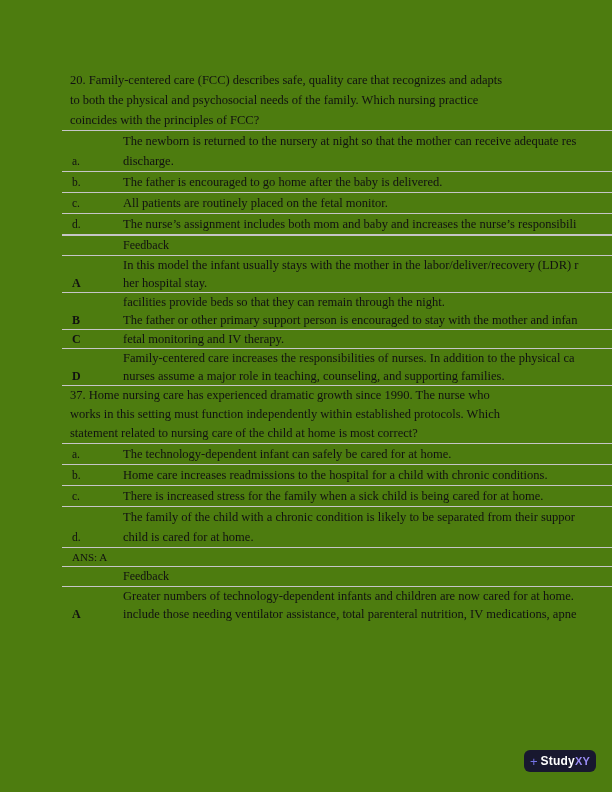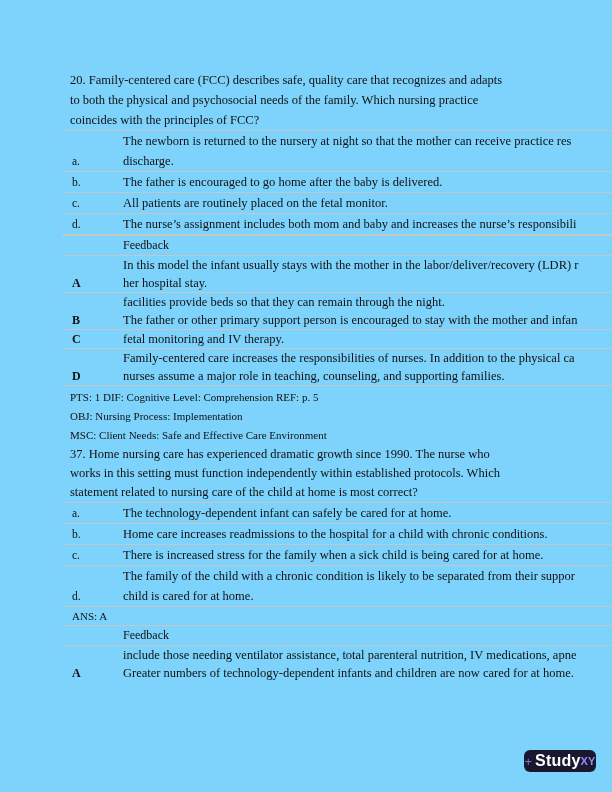--- a/index.html
+++ b/index.html
@@ -1,19 +1,19 @@
 <!DOCTYPE html>
 <html><head>
 <meta charset="utf-8">
 <style>
   html,body{margin:0;padding:0;background:#ffffff;}
   .page{
     position:relative;
     width:612px;height:792px;
-    background:#7dd3fc;
+    background:#4d7c0f;
     overflow:hidden;
     font-family:"Liberation Serif", serif;
     color:#111111;
   }
   .content{position:absolute;top:70px;left:0;width:612px;}
   .qtext{margin-left:70px;font-size:12.5px;line-height:20px;}
   .qtext.q2{line-height:19px;}
   .tline{white-space:nowrap;overflow:hidden;}
   .tbl{margin-left:62px;border-top:1px solid #c6c6c6;}
   .row{display:flex;border-bottom:1px solid #c6c6c6;}
@@ -30,40 +30,40 @@
   .fb-head{font-weight:normal;font-size:12px;line-height:19px;}
   .ans{margin-left:72px;font-size:11px;line-height:17px;padding-top:1px;}
   .meta{margin-left:70px;font-size:11px;line-height:19px;margin-top:2px;}
   .badge{
     position:absolute;left:524px;top:750px;width:72px;height:22px;
     background:#18182f;border-radius:6px;
     display:flex;align-items:center;justify-content:center;
     font-family:"Liberation Sans", sans-serif;
   }
   .badge .plus{color:#7573e8;font-size:13px;font-weight:400;margin-right:3px;line-height:1;}
-  .badge .study{color:#ffffff;font-size:16px;font-weight:700;letter-spacing:.2px;}
+  .badge .study{color:#ffffff;font-size:12px;font-weight:700;letter-spacing:.2px;}
   .badge .xy{color:#9a8cf5;font-size:11px;font-weight:700;letter-spacing:.2px;}
 </style>
 </head>
 <body>
 
 <div class="page">
   <div class="content">
 
     <div class="qtext">
       <div class="tline">20. Family-centered care (FCC) describes safe, quality care that recognizes and adapts</div>
       <div class="tline">to both the physical and psychosocial needs of the family. Which nursing practice</div>
       <div class="tline">coincides with the principles of FCC?</div>
     </div>
 
     <div class="tbl">
       <div class="row">
         <div class="lbl">a.</div>
         <div class="cell opt-cell">
-          <div class="line">The newborn is returned to the nursery at night so that the mother can receive practice res</div>
+          <div class="line">The newborn is returned to the nursery at night so that the mother can receive adequate res</div>
           <div class="line">discharge.</div>
         </div>
       </div>
       <div class="row">
         <div class="lbl">b.</div>
         <div class="cell opt-cell">
           <div class="line">The father is encouraged to go home after the baby is delivered.</div>
         </div>
       </div>
       <div class="row">
@@ -108,25 +108,20 @@
       </div>
       <div class="row">
         <div class="lbl fb-lbl">D</div>
         <div class="cell fb-cell">
           <div class="line">Family-centered care increases the responsibilities of nurses. In addition to the physical ca</div>
           <div class="line">nurses assume a major role in teaching, counseling, and supporting families.</div>
         </div>
       </div>
     </div>
 
-    <div class="meta">
-      <div class="tline">PTS: 1 DIF: Cognitive Level: Comprehension REF: p. 5</div>
-      <div class="tline">OBJ: Nursing Process: Implementation</div>
-      <div class="tline">MSC: Client Needs: Safe and Effective Care Environment</div>
-    </div>
 
     <div class="qtext q2">
       <div class="tline">37. Home nursing care has experienced dramatic growth since 1990. The nurse who</div>
       <div class="tline">works in this setting must function independently within established protocols. Which</div>
       <div class="tline">statement related to nursing care of the child at home is most correct?</div>
     </div>
 
     <div class="tbl">
       <div class="row">
         <div class="lbl">a.</div>
@@ -158,22 +153,22 @@
     <div class="ans">ANS: A</div>
 
     <div class="tbl">
       <div class="row">
         <div class="lbl"></div>
         <div class="cell fb-head">Feedback</div>
       </div>
       <div class="row noborder">
         <div class="lbl fb-lbl">A</div>
         <div class="cell fb-cell">
+          <div class="line">Greater numbers of technology-dependent infants and children are now cared for at home.</div>
           <div class="line">include those needing ventilator assistance, total parenteral nutrition, IV medications, apne</div>
-          <div class="line">Greater numbers of technology-dependent infants and children are now cared for at home.</div>
         </div>
       </div>
     </div>
 
   </div>
 
   <div class="badge">
     <span class="plus">+</span>
     <span class="study">Study</span>
     <span class="xy">XY</span>

